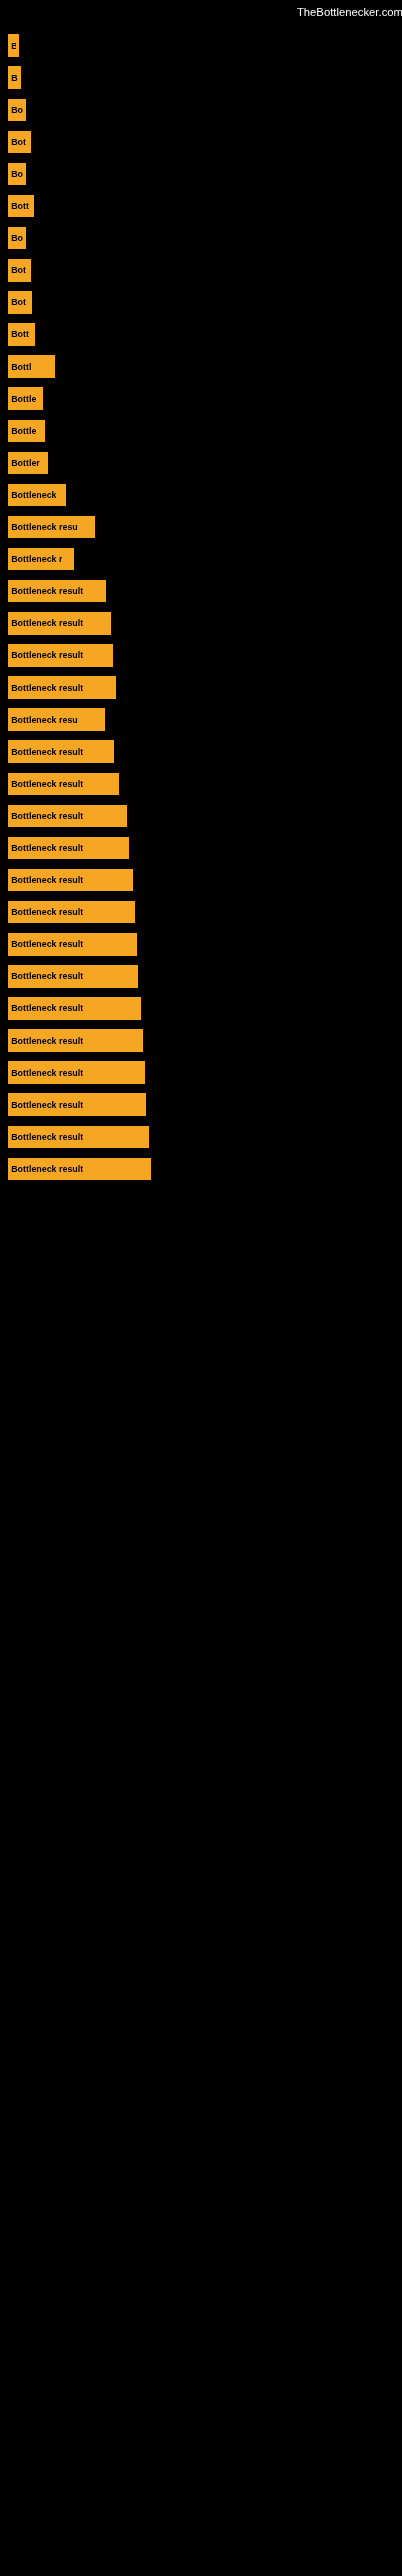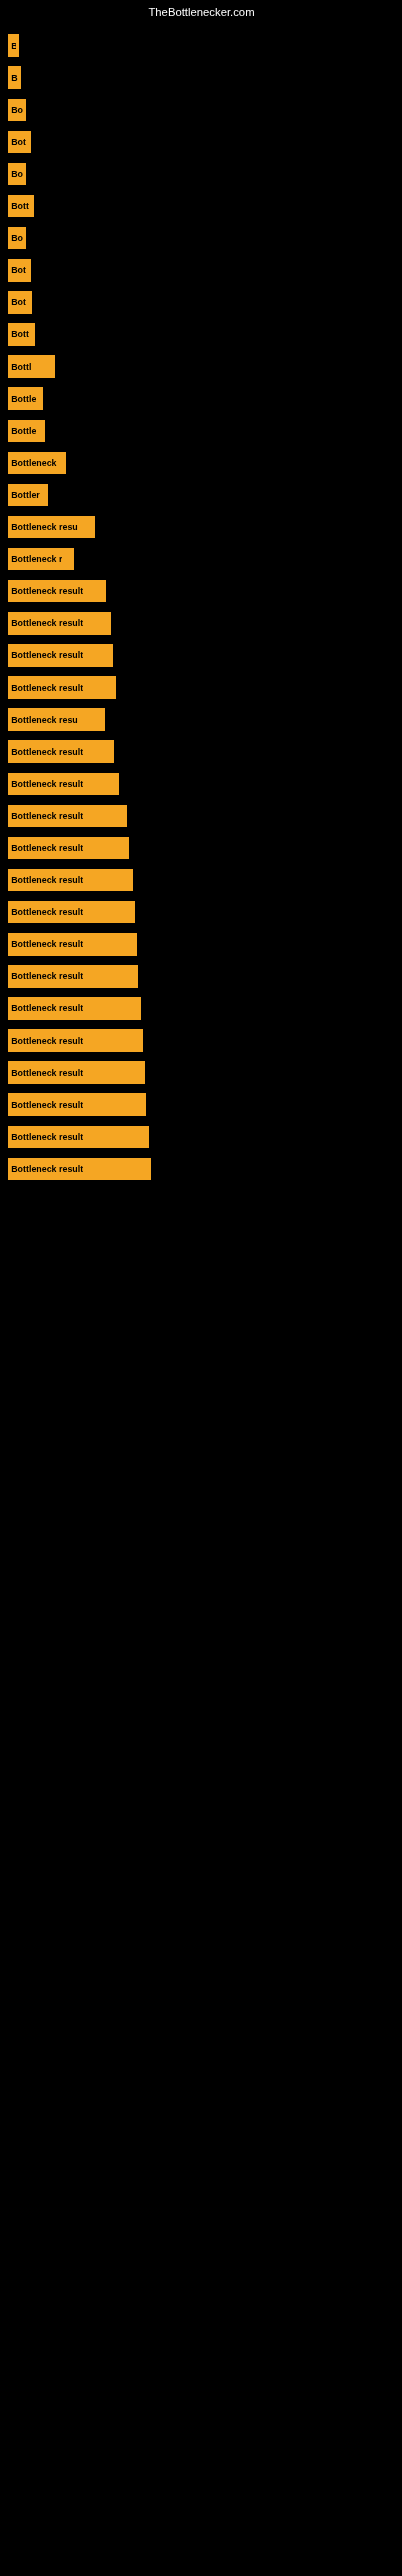--- a/index.html
+++ b/index.html
@@ -12,21 +12,21 @@
       background-color: #000;
       width: 403px;
       min-height: 2576px;
       font-family: Arial, sans-serif;
       position: relative;
     }
 
     .site-title {
       color: #fff;
       font-size: 11.3px;
-      text-align: center;
+      text-align: right;
       padding: 6.4px 0 3.2px 0;
       font-weight: normal;
     }
 
     .bars-container {
       padding: 8px 0 0 8px;
     }
 
     .bar-row {
       display: flex;
@@ -121,30 +121,30 @@
       <div class="bar" style="width: 35px;">
         <span class="bar-label">Bottle</span>
       </div>
     </div>
     <div class="bar-row">
       <div class="bar" style="width: 37px;">
         <span class="bar-label">Bottle</span>
       </div>
     </div>
     <div class="bar-row">
+      <div class="bar" style="width: 40px;">
+        <span class="bar-label">Bottler</span>
+      </div>
+    </div>
+    <div class="bar-row">
       <div class="bar" style="width: 58px;">
         <span class="bar-label">Bottleneck</span>
       </div>
     </div>
     <div class="bar-row">
-      <div class="bar" style="width: 40px;">
-        <span class="bar-label">Bottler</span>
-      </div>
-    </div>
-    <div class="bar-row">
       <div class="bar" style="width: 87px;">
         <span class="bar-label">Bottleneck resu</span>
       </div>
     </div>
     <div class="bar-row">
       <div class="bar" style="width: 66px;">
         <span class="bar-label">Bottleneck r</span>
       </div>
     </div>
     <div class="bar-row">

